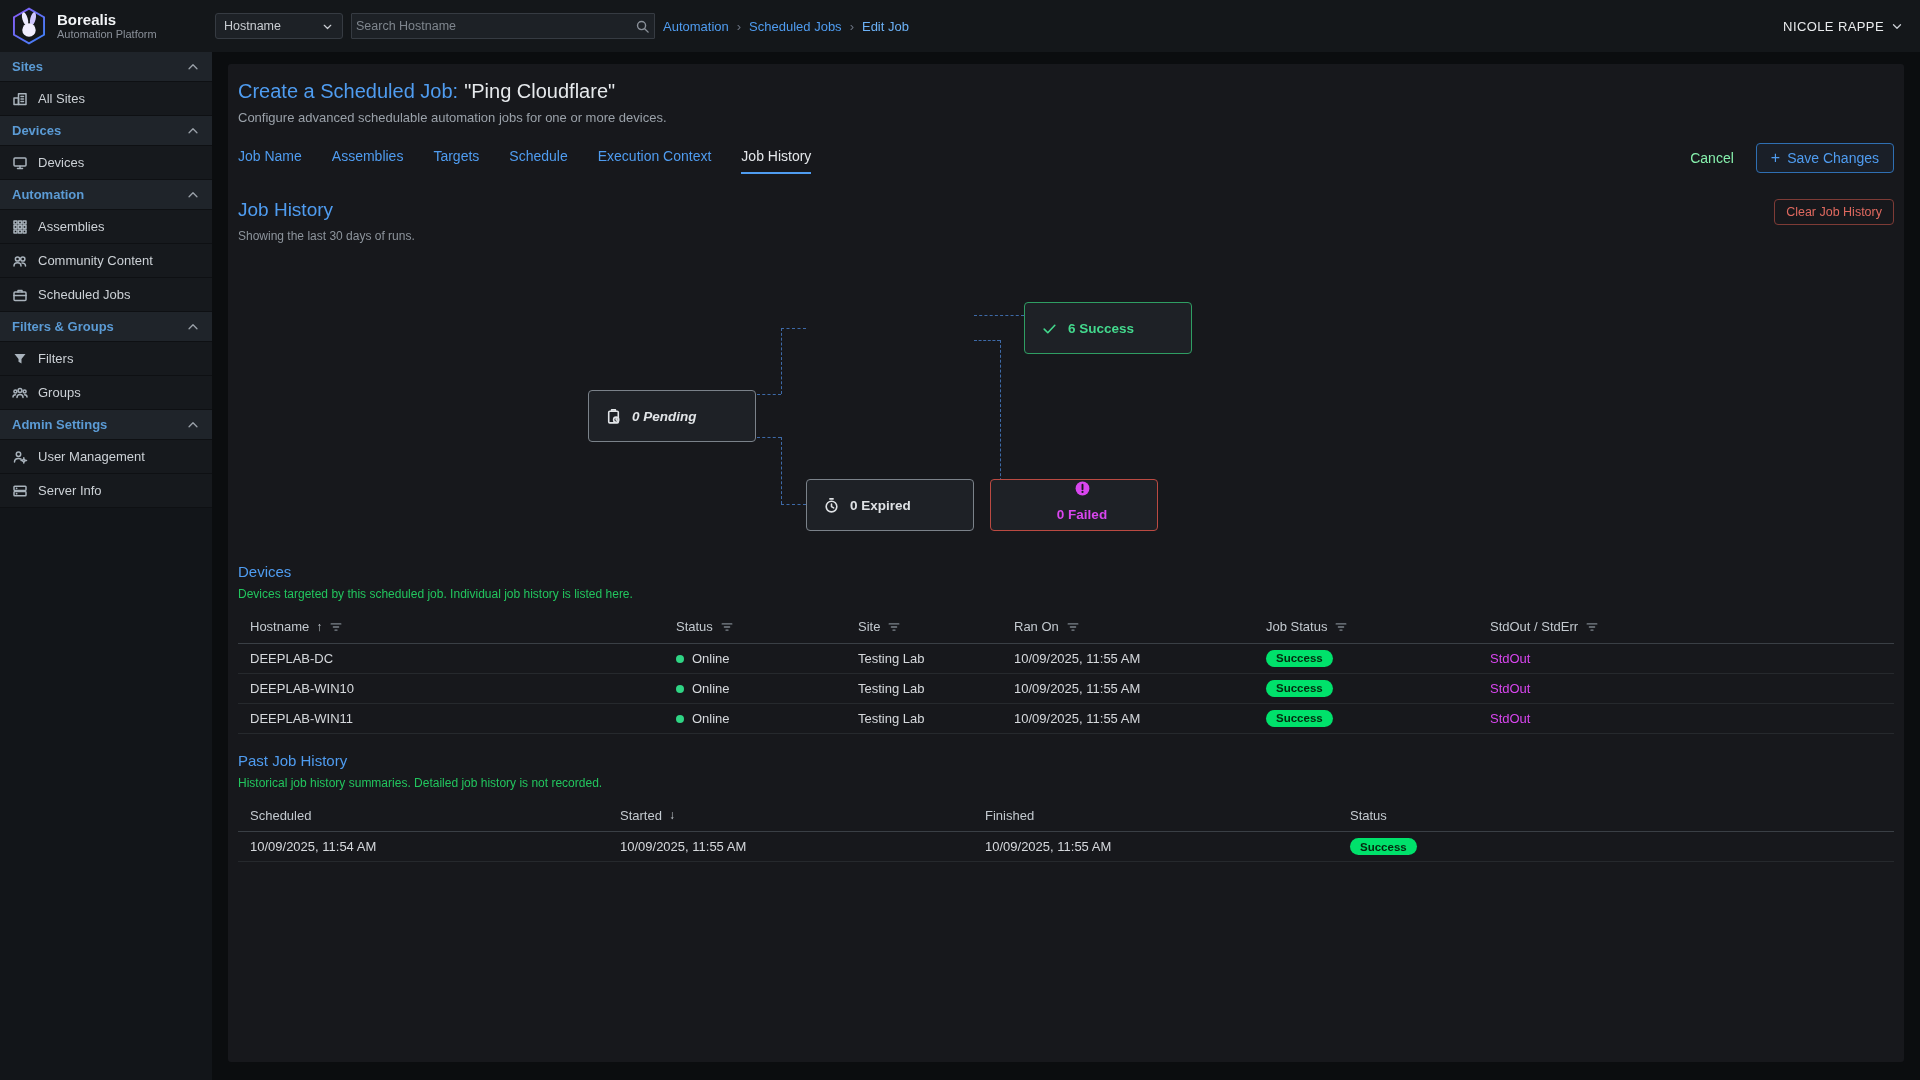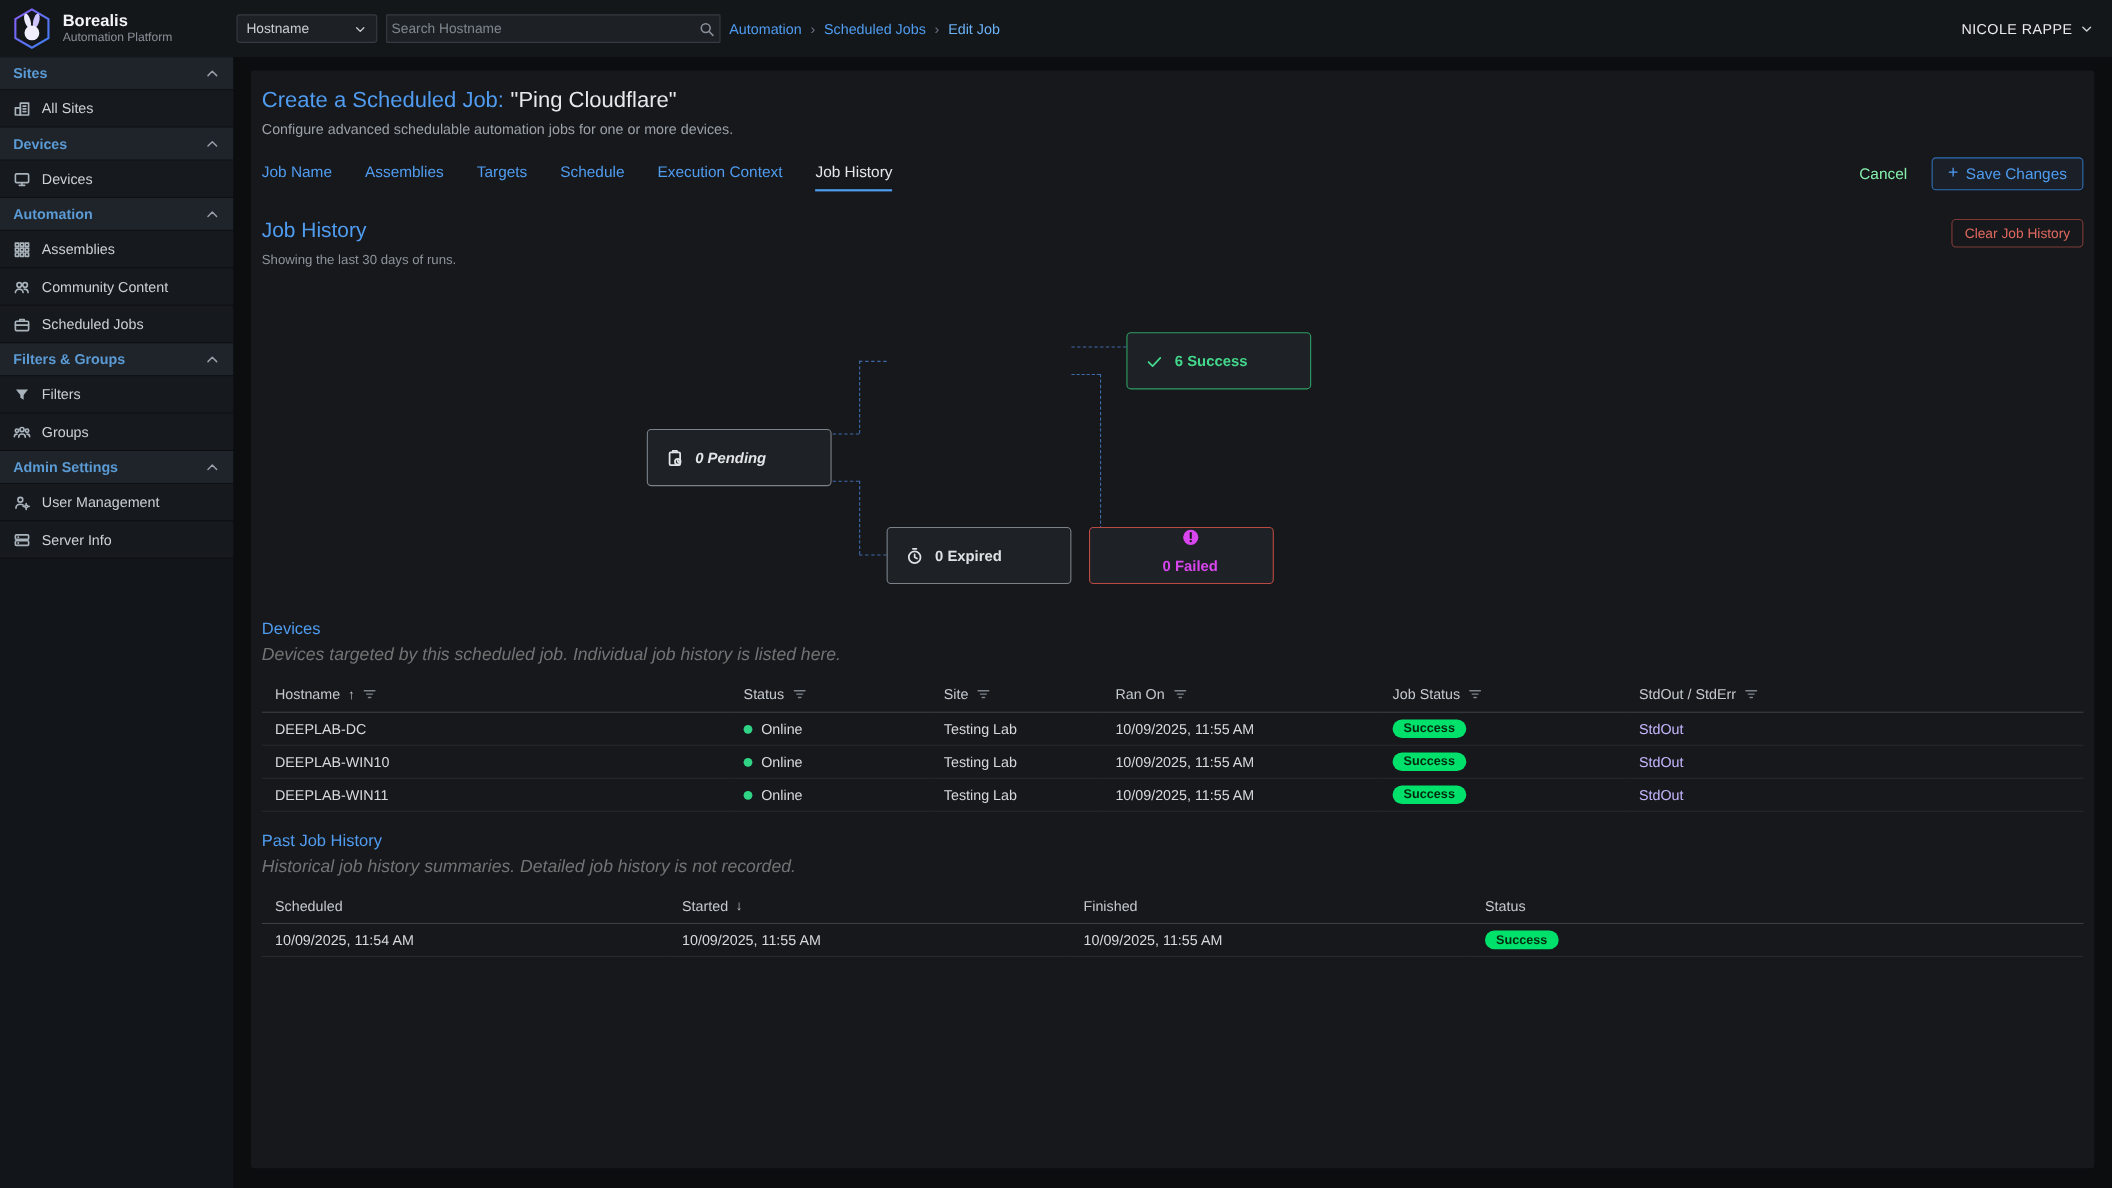--- a/index.html
+++ b/index.html
@@ -78,33 +78,33 @@
   .node.running { left:568px; top:39px;  border-color:#2f73c4; color:#5aa2f0; }
   .node.success { left:786px; top:39px;  border-color:#2f9e63; color:#43d98d; }
   .node.expired { left:568px; top:216px; border-color:#7b828a; color:#dfe2e5; }
   .node.failed  { left:752px; top:216px; border-color:#bb4a42; color:#d946ef;flex-direction:column; }
   .conn { position:absolute; }
   .conn.h { border-top:1.5px dashed #3e6aa8; height:0; }
   .conn.v { border-left:1.5px dashed #3e6aa8; width:0; }
 
   
   .sub-heading { font-size:15px; color:#4f9cf0; font-weight:500; }
-  .sub-caption { margin-top:7px; font-size:16px; color:#737373;font-style:italic; }
+  .sub-caption { margin-top:7px; font-size:12px; color:#22c55e; }
   table { width:100%; border-collapse:collapse; table-layout:fixed; margin-top:10px; }
   th { text-align:left; font-weight:500; color:#c3c9cf; font-size:13px; height:32px;
        border-bottom:1px solid #3a3f45; padding:0 0 0 12px; }
   td { height:30px; border-bottom:1px solid #26292d; padding:0 0 0 12px; font-size:13px; color:#d6d9dd; }
   .th-inner { display:flex; align-items:center; gap:7px; }
   .sort-arrow { color:#c3c9cf; font-size:12px; }
   .filter-ic { color:#7c838b; width:14px; height:14px; cursor:pointer; }
   .dot { display:inline-block; width:8px; height:8px; border-radius:50%; background:#2fd584;
          margin-right:8px; vertical-align:middle; }
   .badge { display:inline-block; padding:2.5px 10px; border-radius:10px; background:#00e16b;
          color:#05290f; font-size:11.5px; font-weight:bold; }
-  .link { color:#c4b5fd; cursor:pointer; }
+  .link { color:#d946ef; cursor:pointer; }
 
   .past-block { margin-top:18px; }
 </style>
 </head>
 <body>
 
 <div class="topbar">
   <div class="brand">
     <svg width="38" height="38" viewBox="0 0 48 48">
       <defs>

